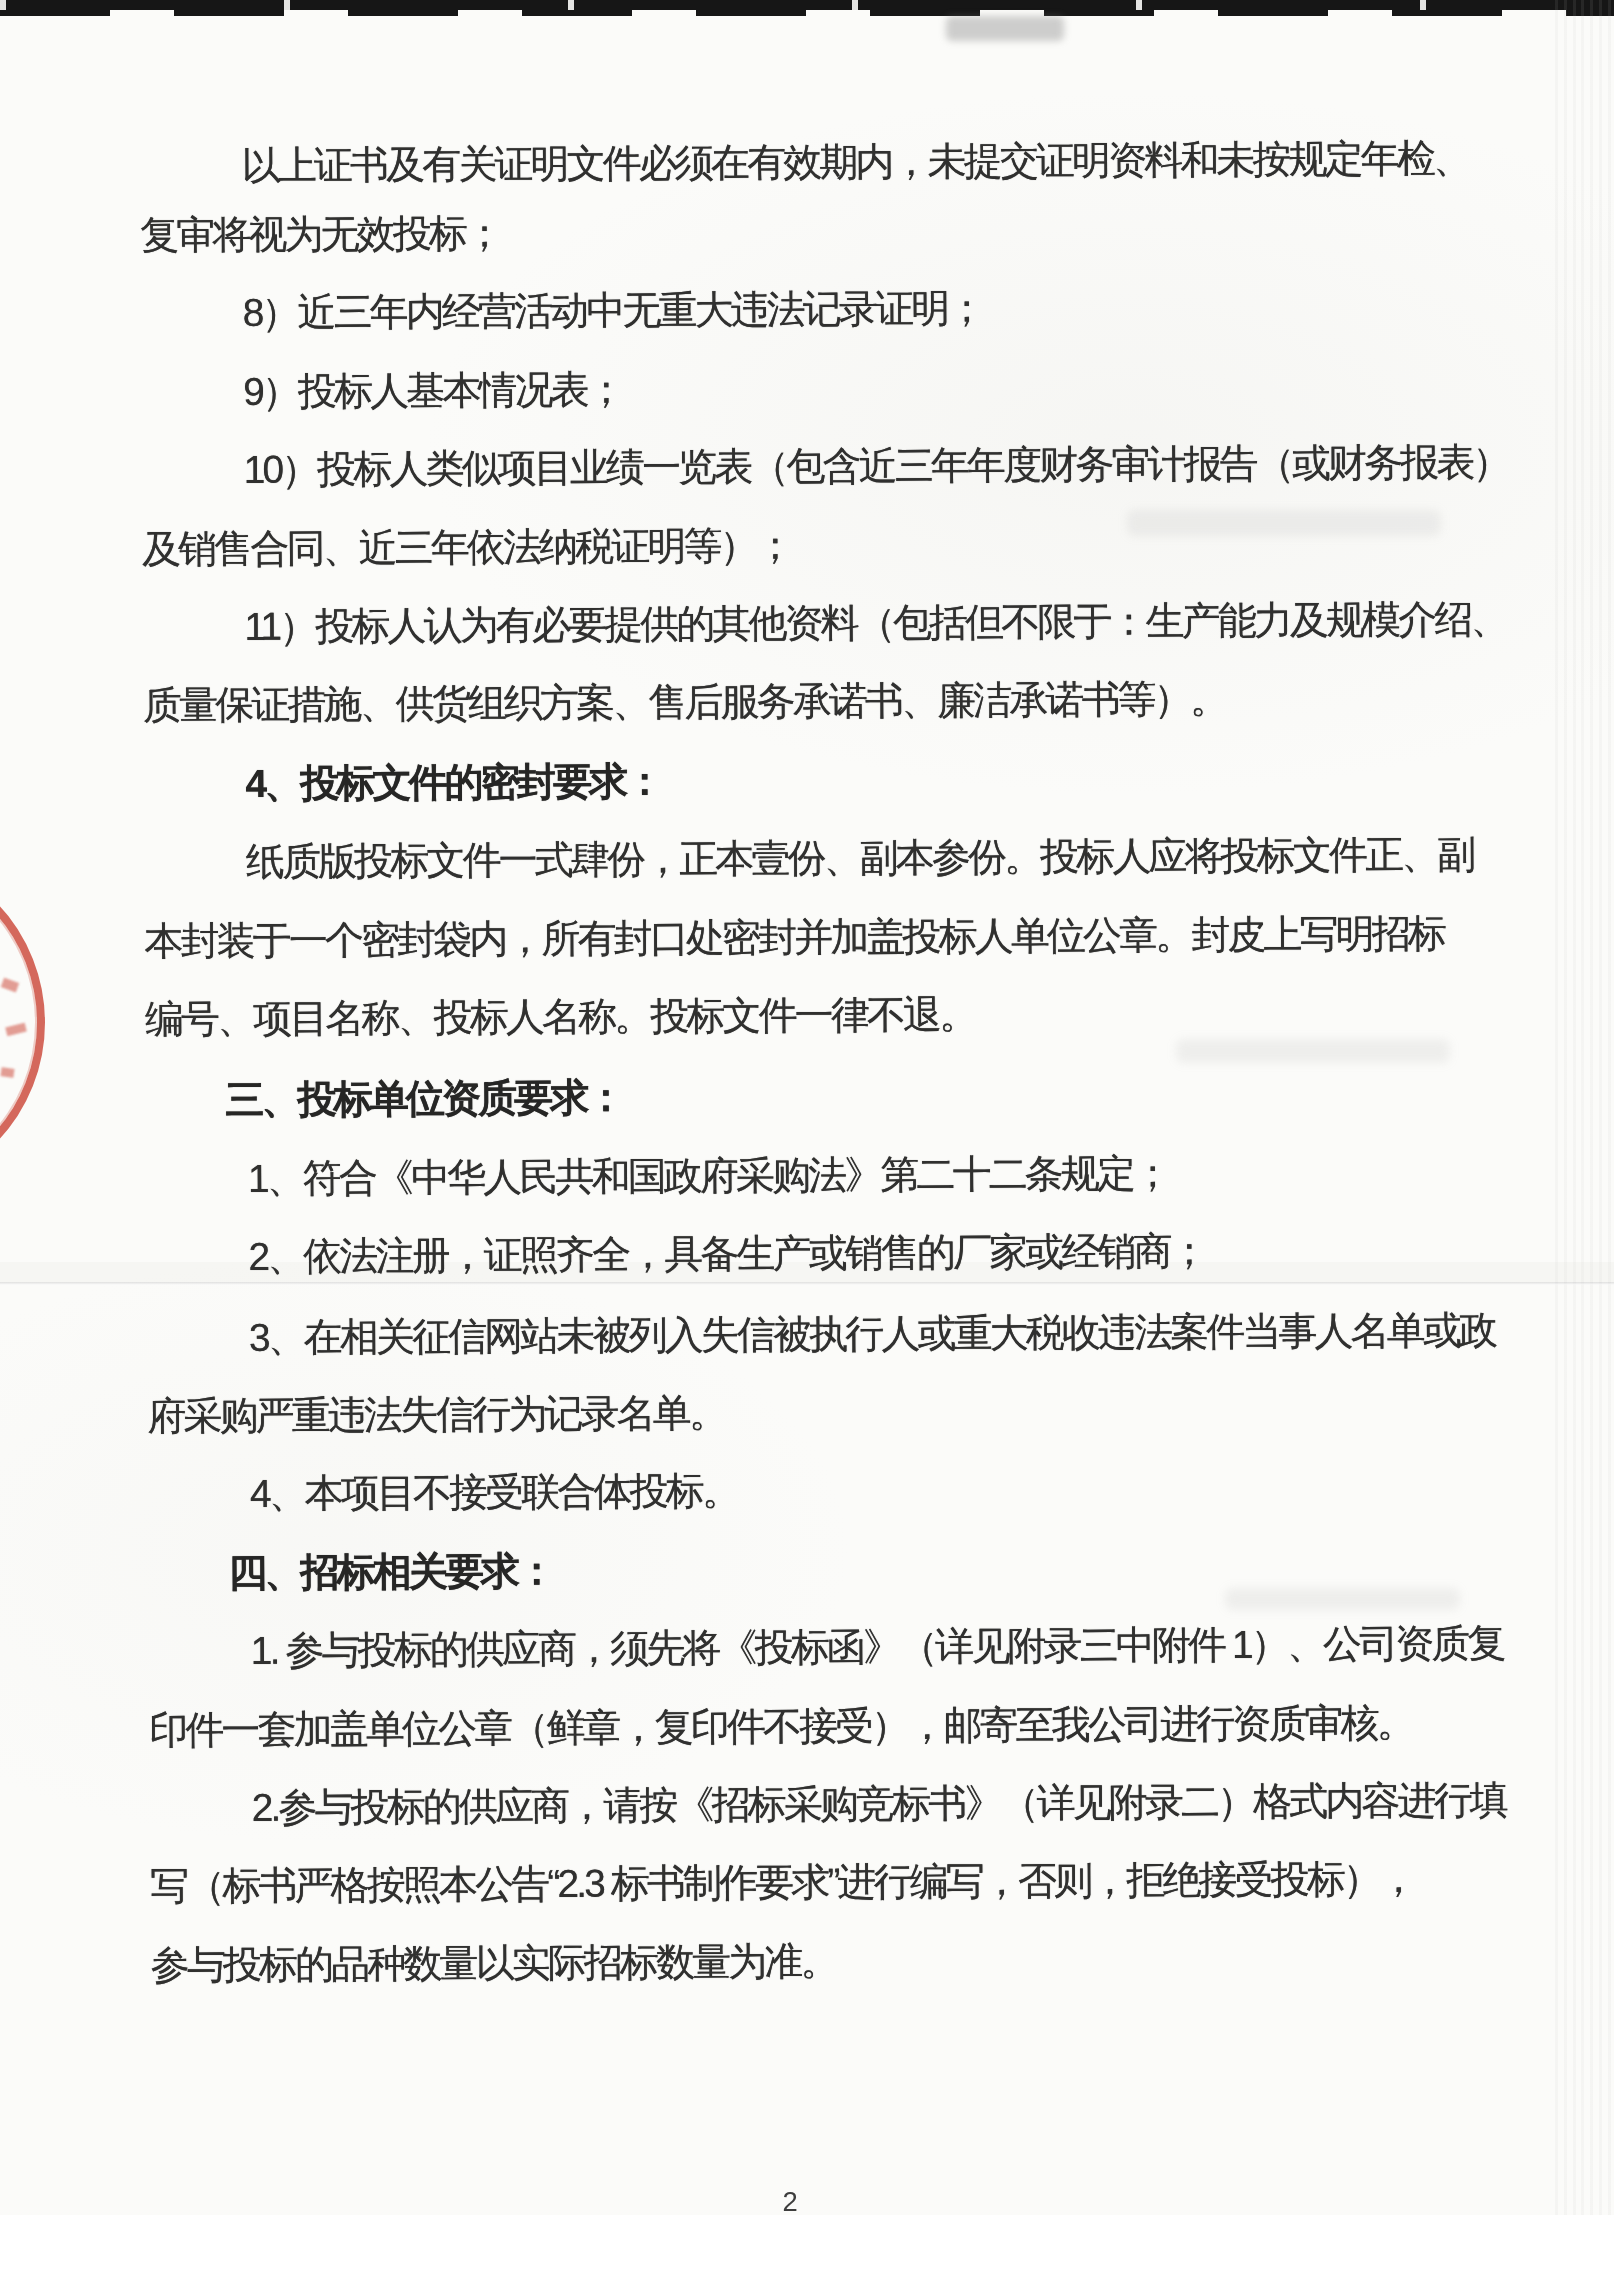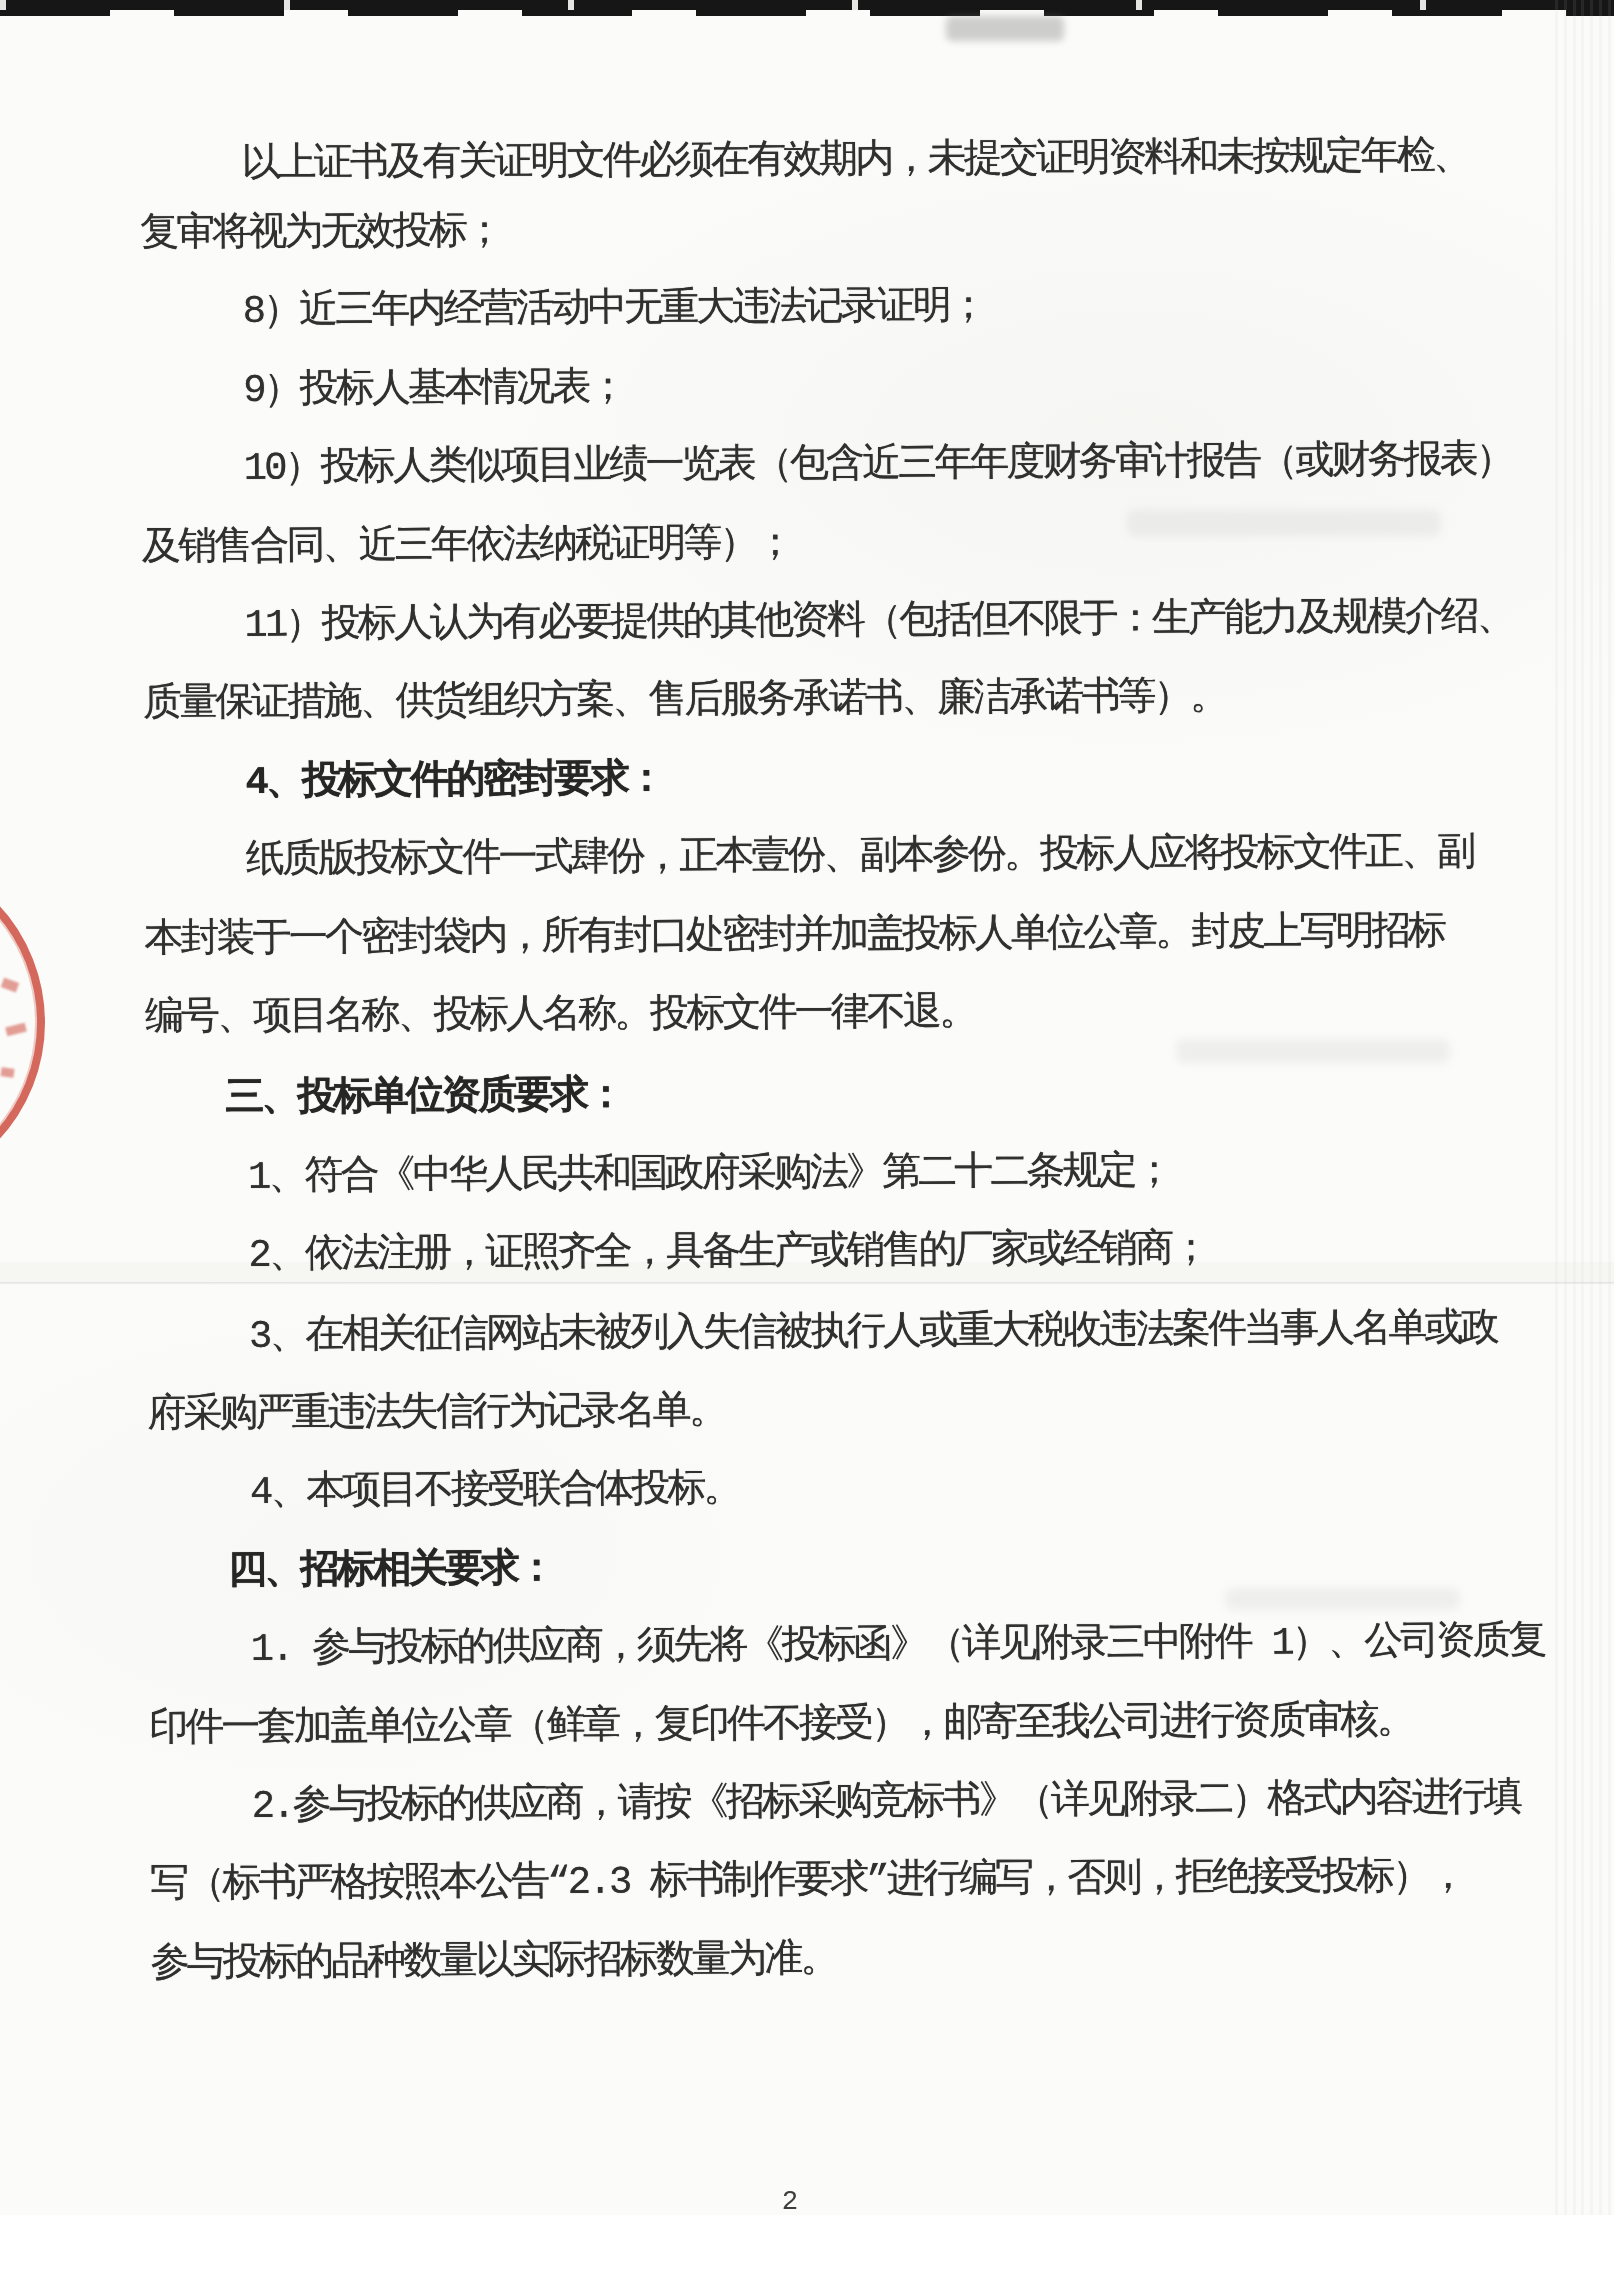--- a/index.html
+++ b/index.html
@@ -4,21 +4,21 @@
 <style>
   html,body { margin:0; padding:0; background:#ffffff; }
   .page {
     position:relative;
     width:1614px; height:2215px;
     background:
       radial-gradient(1176px 588px at 70% 20%, rgba(230,230,226,0.25), rgba(0,0,0,0) 60%),
       radial-gradient(882px 490px at 20% 70%, rgba(235,235,231,0.2), rgba(0,0,0,0) 60%),
       #fbfbf9;
     overflow:hidden;
-    font-family:Liberation Mono, monospace;
+    font-family:Liberation Sans, sans-serif;
   }
   
   .top-edge {
     position:absolute; top:0; left:0; width:1614px; height:9.8px;
     background:
       repeating-linear-gradient(90deg, rgba(251,251,249,0.9) 0 5.9px, rgba(0,0,0,0) 5.9px 284px),
       #161616;
   }
   .top-edge::after {
     content:""; position:absolute; top:9.8px; left:0; width:1614px; height:5.9px;

